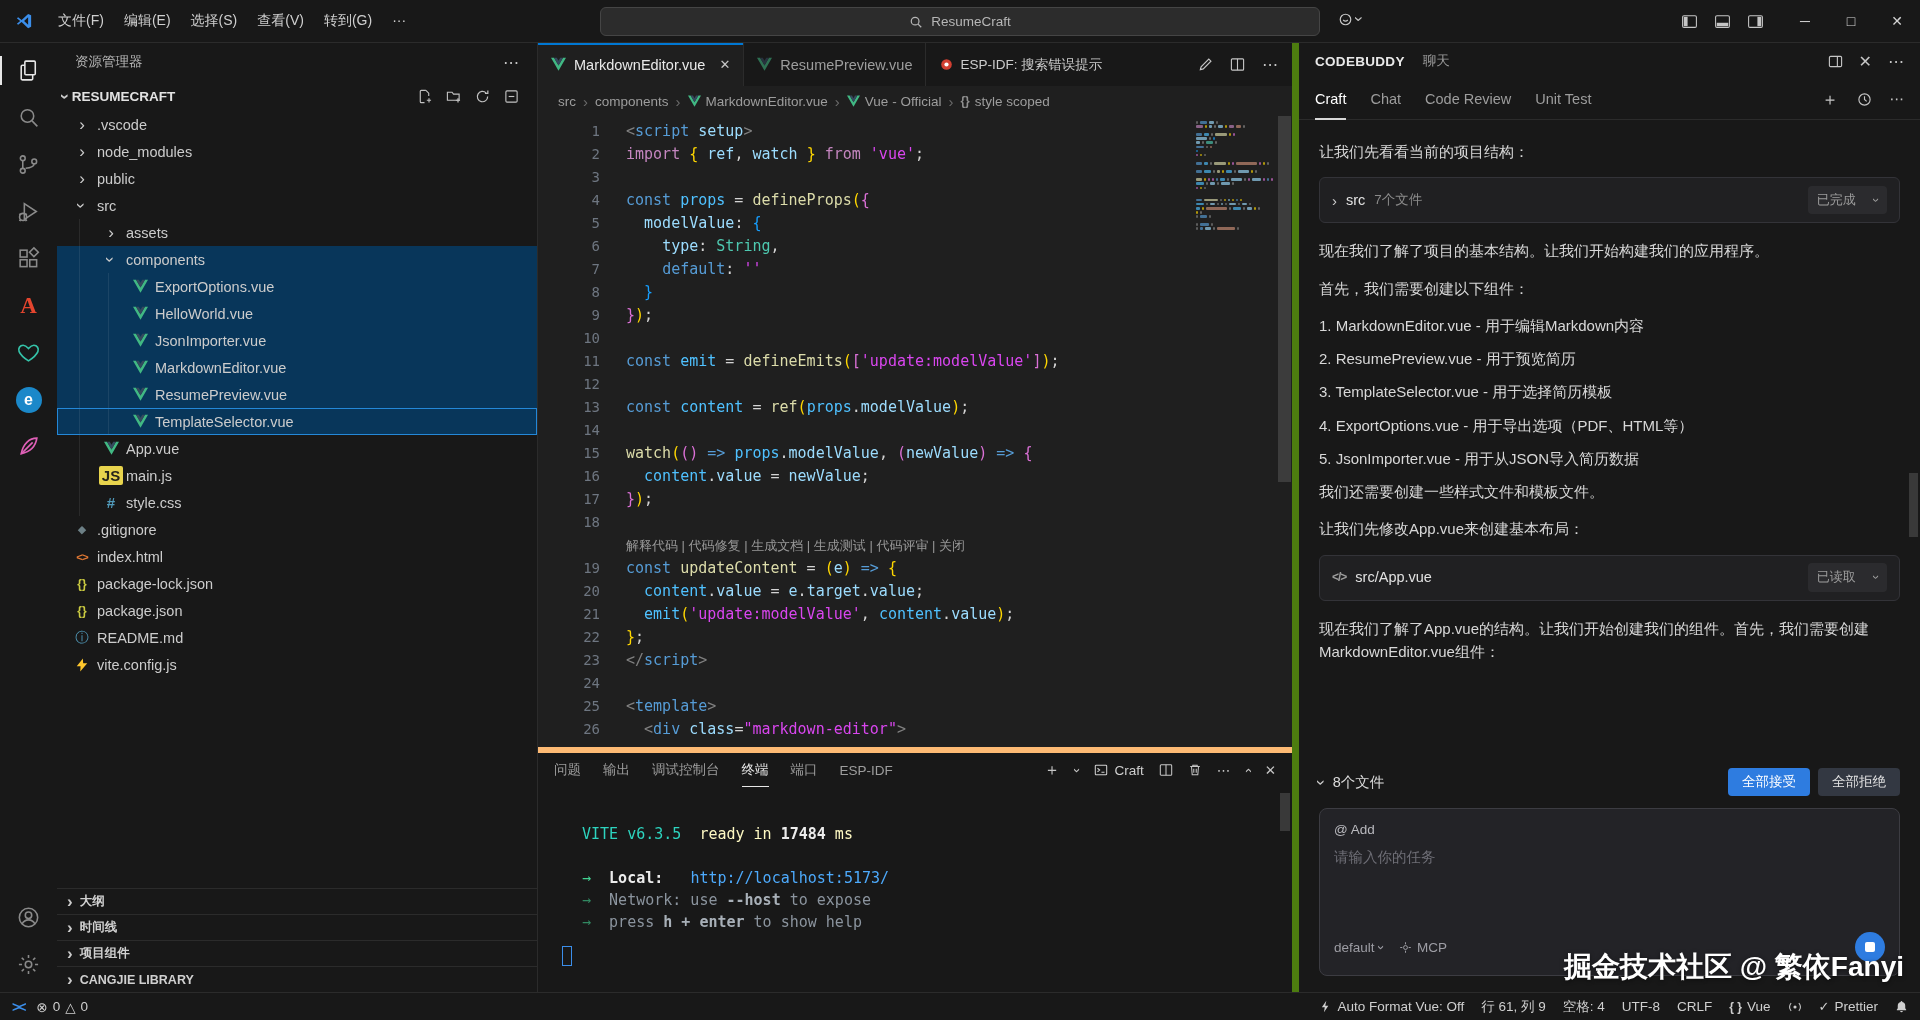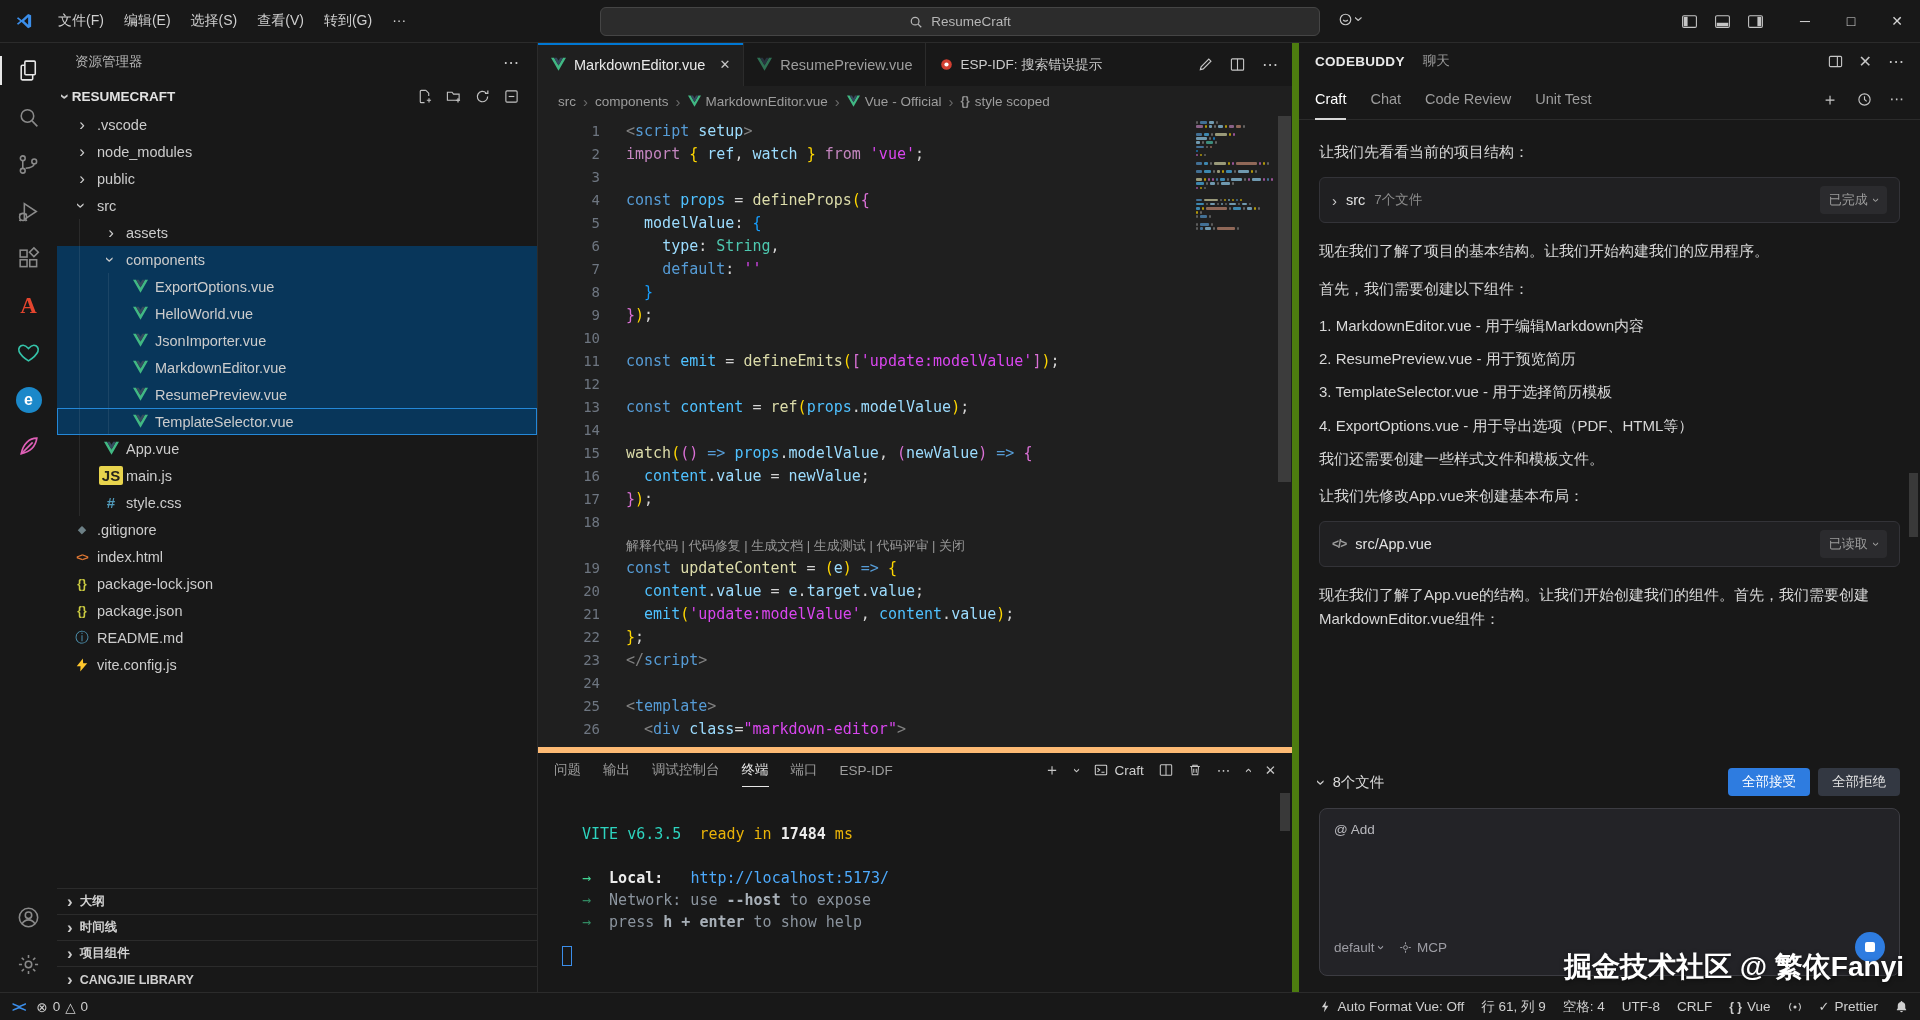--- a/index.html
+++ b/index.html
@@ -100,21 +100,21 @@
 
 .panel{flex:0 0 245px;border-top:6px solid #fdba74;background:#181818;display:flex;flex-direction:column;position:relative}
 .panel-tabs{flex:0 0 34px;display:flex;align-items:center;padding:0 16px;gap:22px;font-size:13.5px;color:#9d9d9d}
 .ptab{height:34px;display:flex;align-items:center;position:relative;cursor:pointer;white-space:nowrap}
 .ptab.active{color:#e7e7e7}
 .ptab.active::after{content:"";position:absolute;bottom:0;left:0;right:0;height:1px;background:#e7e7e7}
 .panel-actions{margin-left:auto;display:flex;gap:15px;align-items:center;color:#c5c5c5;font-size:13.5px}
 .craft-term{display:flex;align-items:center;gap:6px;color:#cfcfcf}
 .terminal{flex:1;padding:36px 0 0 44px;font-family:"DejaVu Sans Mono",monospace;font-size:15px;position:relative}
 .t-line{height:22px;line-height:22px;white-space:pre}
-.tt-vite{color:#2DD4BF;font-weight:400}.tt-w{color:#eab308}.tt-bold{color:#ECECEC;font-weight:700}
+.tt-vite{color:#2DD4BF;font-weight:400}.tt-w{color:#fef9c3}.tt-bold{color:#ECECEC;font-weight:700}
 .tt-dim{color:#8B949E}.tt-dimb{color:#A8B0B8;font-weight:700}
 .tt-arrow{color:#42D392}.tt-arrowdim{color:#42D392;opacity:.6}
 .tt-link{color:#4DAAFC}
 .t-cursor{position:absolute;left:24px;bottom:26px;width:10px;height:20px;border:1px solid #3b8eea}
 .term-scroll{position:absolute;right:2px;top:6px;width:10px;height:38px;background:rgba(121,121,121,.35)}
 
 
 .codebuddy{flex:0 0 628px;background:#181818;border-left:7px solid #4d7c0f;display:flex;flex-direction:column;position:relative}
 .cb-header{flex:0 0 36px;display:flex;align-items:center;padding:0 16px;gap:18px}
 .cb-title{font-size:13.5px;font-weight:700;color:#e9e9e9;letter-spacing:.3px}
@@ -127,21 +127,21 @@
 .cb-tab-actions{margin-left:auto;display:flex;gap:18px;color:#c5c5c5;align-items:center}
 .cb-content{flex:1;overflow:hidden;padding:20px 20px 0;font-size:15px;line-height:1.55;color:#d8d8d8}
 .cb-p{margin-bottom:14px}
 .cb-li{margin-bottom:10px}
 .cb-card{height:46px;background:#202022;border:1px solid #333338;border-radius:6px;display:flex;align-items:center;
   padding:0 12px;margin:2px 0 16px;gap:9px;cursor:pointer}
 .cb-card .chev{font-size:15px}
 .cb-card .title{color:#e2e2e2;font-size:14.5px}
 .cb-card .meta{color:#8a8a8a;font-size:13.5px}
 .cb-ci{color:#9d9d9d;font-weight:700;font-size:12px;letter-spacing:-1px}
-.cb-badge{margin-left:auto;display:flex;align-items:flex-end;gap:6px;color:#9d9d9d;font-size:13px;
+.cb-badge{margin-left:auto;display:flex;align-items:flex-end;gap:18px;color:#9d9d9d;font-size:13px;
   background:#2b2b2e;border-radius:4px;padding:4px 9px}
 .cb-footer{flex:0 0 auto;padding:10px 20px 16px}
 .cb-files-row{display:flex;align-items:center;gap:8px;font-size:14.5px;color:#dadada;margin-bottom:12px}
 .btn-accept{margin-left:auto;background:#2e7ce0;color:#fff;font-size:13.5px;padding:5px 14px;border-radius:4px;cursor:pointer}
 .btn-reject{background:#333842;color:#e2e2e2;font-size:13.5px;padding:5px 14px;border-radius:4px;cursor:pointer}
 .cb-input{height:168px;background:#232327;border:1px solid #3c3c42;border-radius:8px;padding:13px 14px;display:flex;flex-direction:column}
 .cb-add{font-size:13.5px;color:#b9b9be;margin-bottom:11px}
 .cb-placeholder{font-size:14.5px;color:#6e6e76}
 .cb-input-bottom{margin-top:auto;display:flex;align-items:center;gap:16px;color:#9d9da4;font-size:13.5px}
 .cb-model{display:flex;align-items:center;gap:4px;cursor:pointer}
@@ -888,20 +888,21 @@
               <span>已完成</span>
               <span class="rot90">›</span>
             </span>
           </div>
           <div class="cb-p">现在我们了解了项目的基本结构。让我们开始构建我们的应用程序。</div>
           <div class="cb-p">首先，我们需要创建以下组件：</div>
           <div class="cb-li">1. MarkdownEditor.vue - 用于编辑Markdown内容</div>
           <div class="cb-li">2. ResumePreview.vue - 用于预览简历</div>
           <div class="cb-li">3. TemplateSelector.vue - 用于选择简历模板</div>
           <div class="cb-li">4. ExportOptions.vue - 用于导出选项（PDF、HTML等）</div>
+          <div class="cb-li">5. JsonImporter.vue - 用于从JSON导入简历数据</div>
           <div class="cb-p">我们还需要创建一些样式文件和模板文件。</div>
           <div class="cb-p">让我们先修改App.vue来创建基本布局：</div>
           <div class="cb-card">
             <span class="cb-ci">&lt;/&gt;</span>
             <span class="title">src/App.vue</span>
             <span class="cb-badge">
               <span>已读取</span>
               <span class="rot90">›</span>
             </span>
           </div>
@@ -909,20 +910,21 @@
         </div>
       <div class="cb-footer">
         <div class="cb-files-row">
           <span class="chev rot90">›</span>
           <span>8个文件</span>
           <span class="btn-accept">全部接受</span>
           <span class="btn-reject">全部拒绝</span>
         </div>
         <div class="cb-input">
           <div class="cb-add">@ Add</div>
+          <div class="cb-placeholder">请输入你的任务</div>
           <div class="cb-input-bottom">
             <span class="cb-model">
               <span>default</span>
               <span class="rot90">›</span>
             </span>
             <span class="cb-mcp">
               <svg width="13" height="13" viewBox="0 0 16 16" fill="none" stroke="currentColor" stroke-width="1.2">
                   <circle cx="8" cy="8" r="2.4"></circle>
                   <path d="M8 1.5v2.6M8 11.9v2.6M1.5 8h2.6M11.9 8h2.6"></path>
                 </svg>

